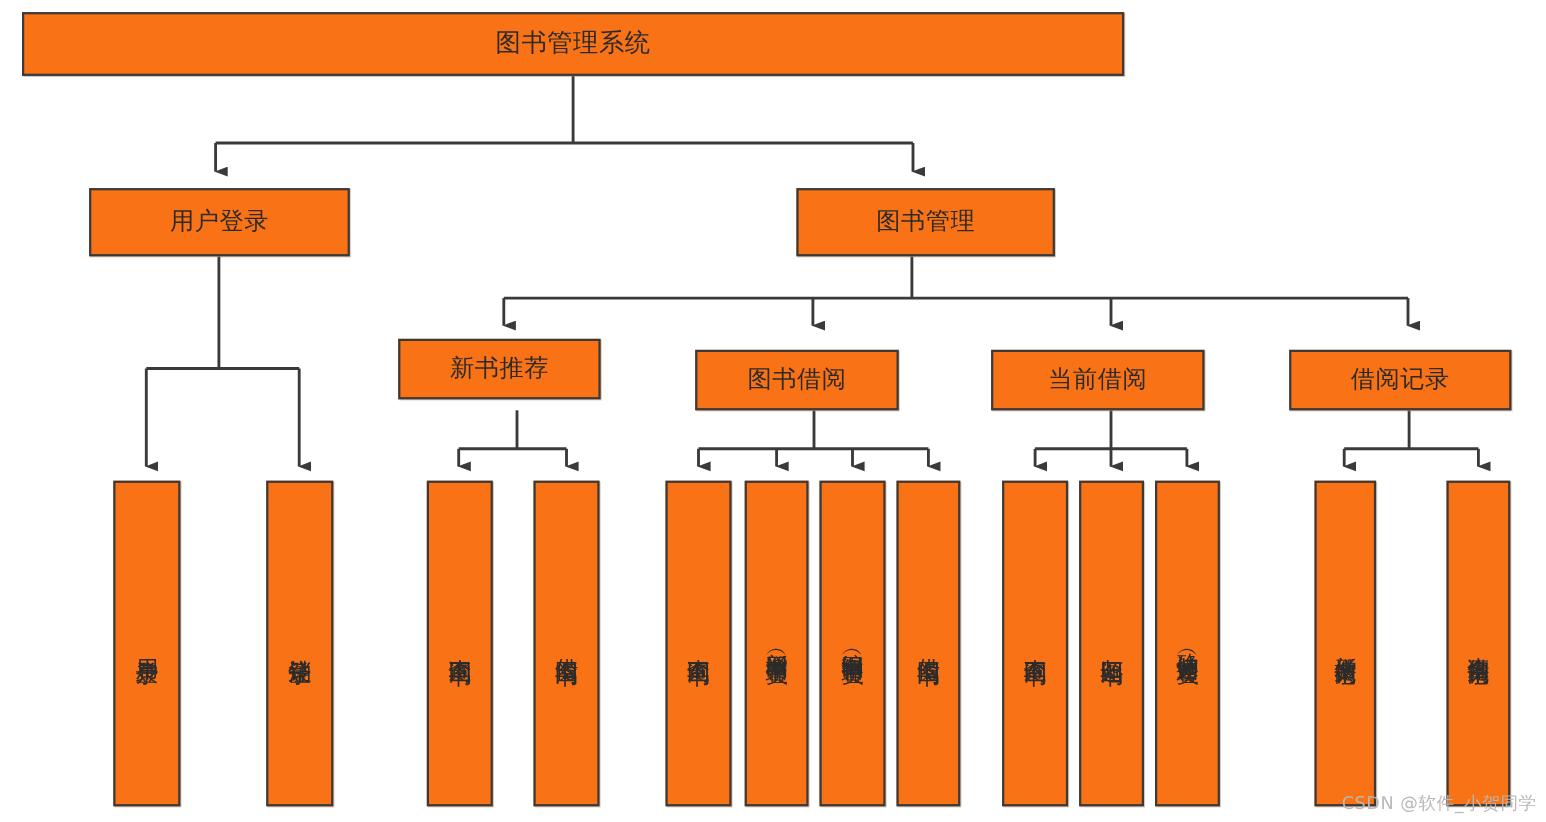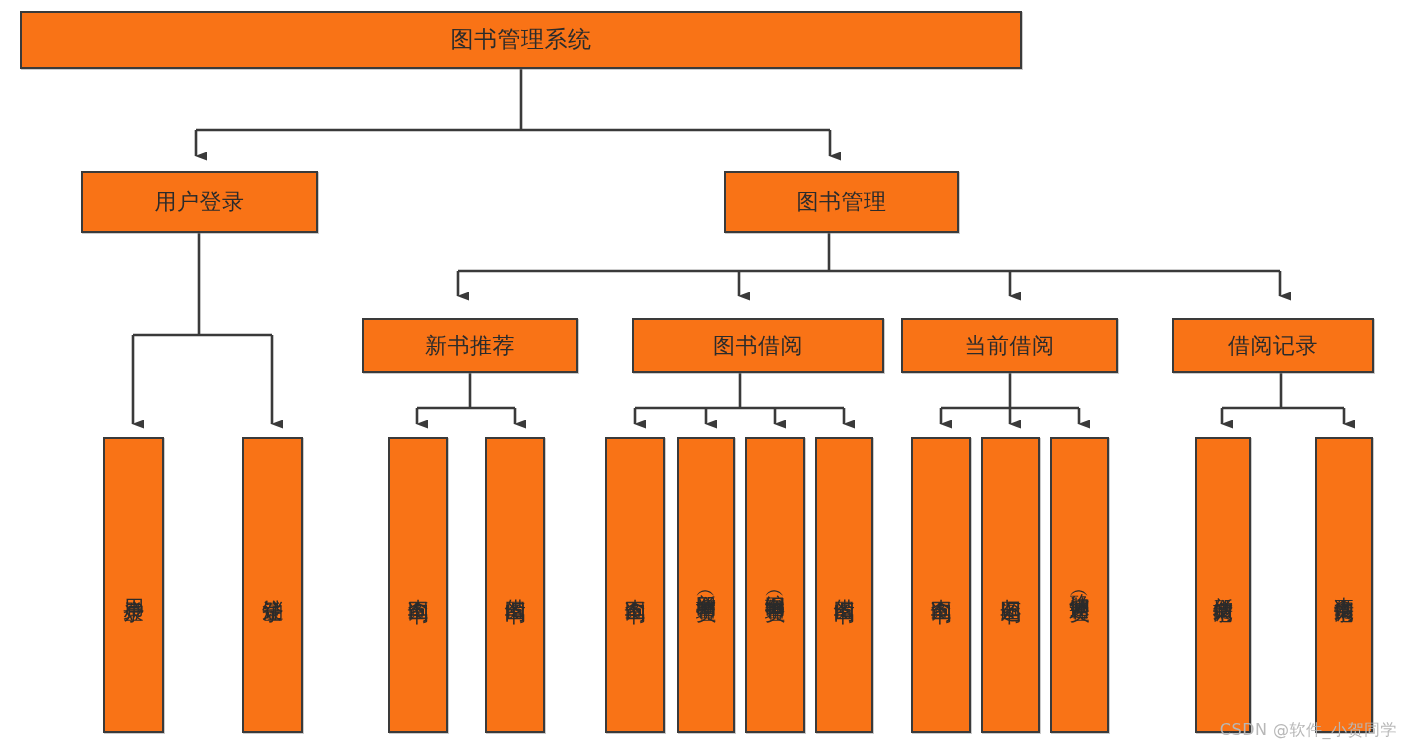--- a/index.html
+++ b/index.html
@@ -133,27 +133,27 @@
     <span class="label">图书管理系统</span>
   </div>
 
   <div class="node horiz" style="left:81px; top:171px; width:237px; height:62px;">
     <span class="label">用户登录</span>
   </div>
   <div class="node horiz" style="left:712px; top:171px; width:235px; height:62px;margin-left:12px;">
     <span class="label">图书管理</span>
   </div>
 
-  <div class="node horiz" style="left:362px; top:318px; width:216px; height:55px;">
+  <div class="node horiz" style="left:362px; top:308px; width:184px; height:55px;">
     <span class="label">新书推荐</span>
   </div>
-  <div class="node horiz" style="left:632px; top:318px; width:252px; height:55px;">
+  <div class="node horiz" style="left:632px; top:318px; width:185px; height:55px;">
     <span class="label">图书借阅</span>
   </div>
-  <div class="node horiz" style="left:901px; top:318px; width:217px; height:55px;">
+  <div class="node horiz" style="left:901px; top:318px; width:194px; height:55px;">
     <span class="label">当前借阅</span>
   </div>
   <div class="node horiz" style="left:1172px; top:318px; width:202px; height:55px;">
     <span class="label">借阅记录</span>
   </div>
 
   <div class="node vert" style="left:103px; top:437px; width:61px; height:296px;">
     <span class="label">用户登录</span>
   </div>
   <div class="node vert" style="left:242px; top:437px; width:61px; height:296px;">

